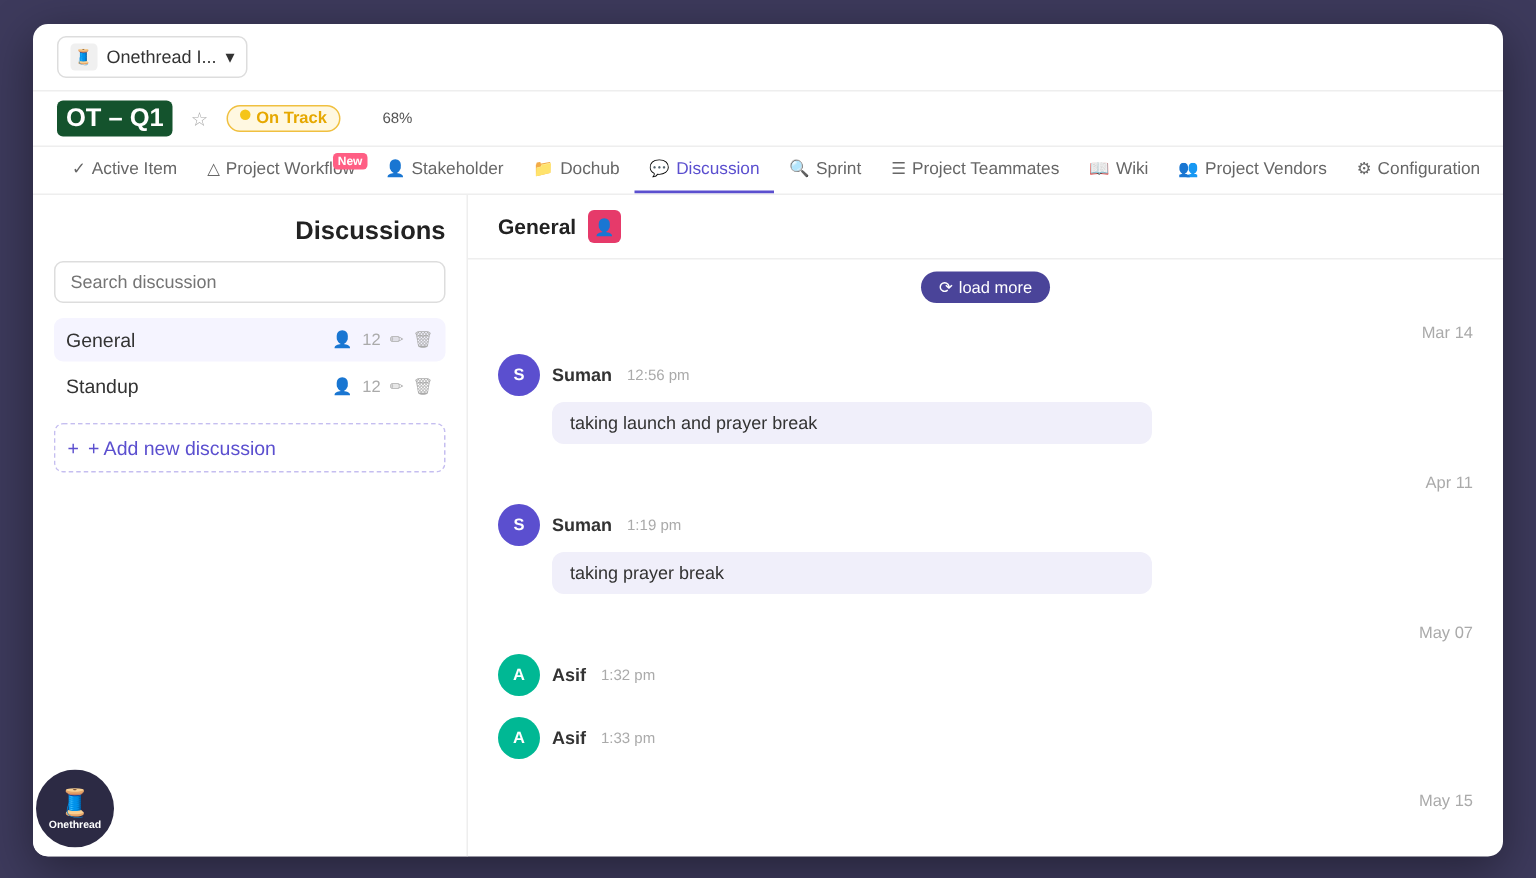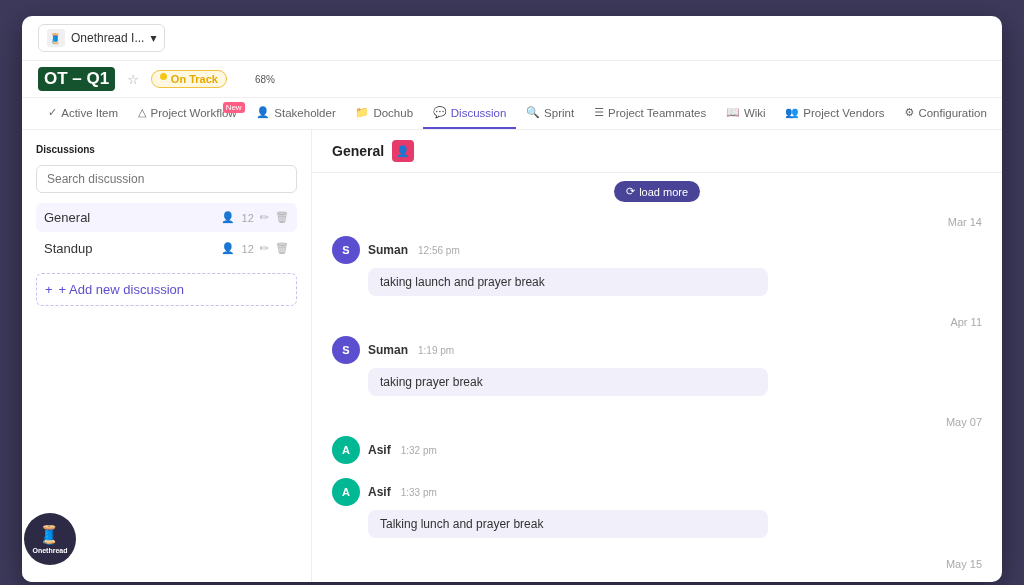--- a/index.html
+++ b/index.html
@@ -115,41 +115,43 @@
     .navtab-icon { font-size: 11px; }
     .new-badge {
       background: #ff5e84;
       color: white;
       font-size: 8px;
       padding: 1px 3px;
       border-radius: 3px;
       position: absolute;
       top: 4px;
       right: 2px;
+      font-weight: bold;
     }
     
     .main-content {
       display: flex;
       flex: 1;
       overflow: hidden;
     }
     
     .sidebar {
       width: 290px;
       border-right: 1px solid #eee;
       padding: 14px;
       display: flex;
       flex-direction: column;
       gap: 10px;
       background: #fff;
     }
     .sidebar-title {
       font-weight: 700;
-      font-size: 10px;
+      font-size: 17px;
       color: #222;
+      text-align: right;
     }
     .search-input {
       border: 1px solid #ddd;
       border-radius: 6px;
       padding: 6px 10px;
       font-size: 12px;
       color: #999;
       outline: none;
       width: 100%;
     }
@@ -458,21 +460,20 @@
             <span class="sender-name">Asif</span>
             <span class="message-time">1:32 pm</span>
           </div>
         </div>
         <div class="message-group">
           <div class="message-sender">
             <div class="avatar avatar-asif">A</div>
             <span class="sender-name">Asif</span>
             <span class="message-time">1:33 pm</span>
           </div>
-          <div class="message-bubble">Talking lunch and prayer break</div>
         </div>
 
         <div class="date-separator">May 15</div>
 
       </div>
     </div>
   </div>
 </div>
 
 <div class="logo-badge">

